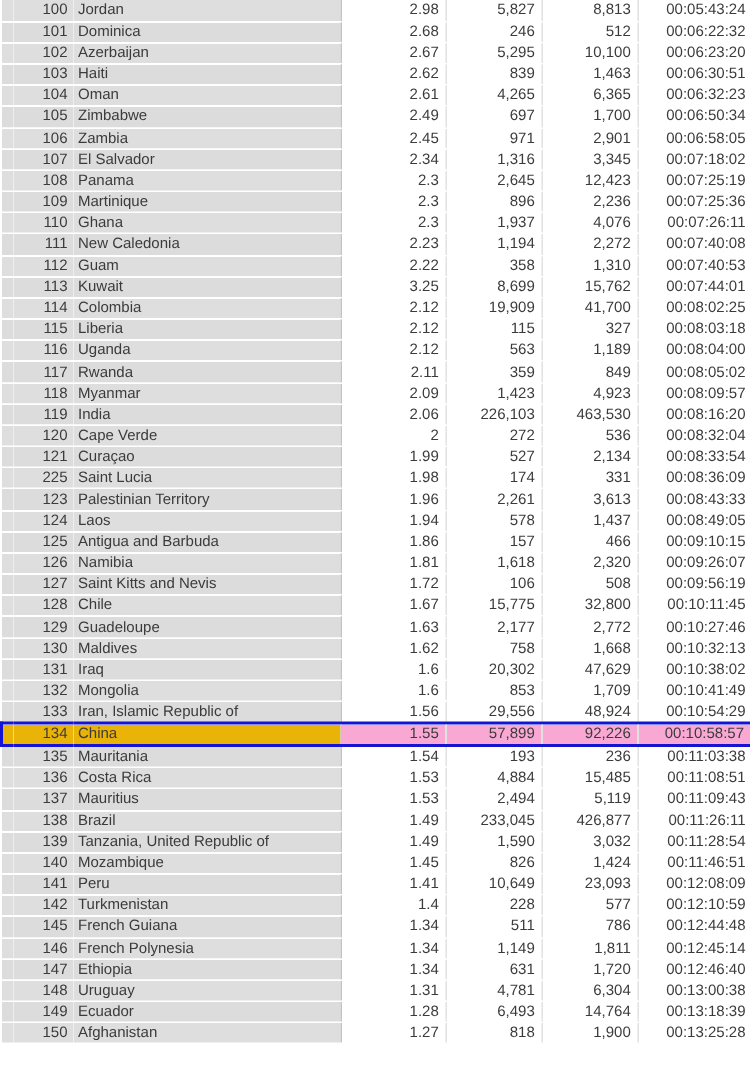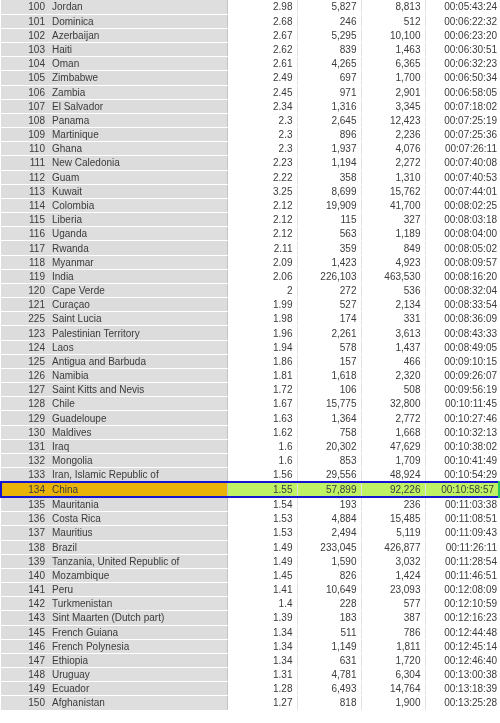--- a/index.html
+++ b/index.html
@@ -91,27 +91,27 @@
   }
 
   
   tr.selected td {
     border-top: 2px solid #1414d2;
     border-bottom: 2px solid #1414d2;
     background: #eab308;
   }
   tr.selected td.num,
   tr.selected td.time {
-    background: #bef264;
+    background: #f9a8d4;
   }
   tr.selected td.gutter {
     border-left: 2px solid #1414d2;
   }
   tr.selected td.time {
-    border-right: 6px solid #22c55e;
+    border-right: 2px solid #22c55e;
     margin-left: 24px;
   }
 </style>
 </head>
 <body>
 
 <div id="table-root">
   <table class="rank-table">
     <colgroup>
       <col class="c-gutter">
@@ -382,21 +382,21 @@
           <td class="num">1.67</td>
           <td class="num">15,775</td>
           <td class="num">32,800</td>
           <td class="time">00:10:11:45</td>
         </tr>
         <tr class="alt">
           <td class="gutter"></td>
           <td class="rank">129</td>
           <td class="country">Guadeloupe</td>
           <td class="num">1.63</td>
-          <td class="num">1,364</td>
+          <td class="num">2,177</td>
           <td class="num">2,772</td>
           <td class="time">00:10:27:46</td>
         </tr>
         <tr>
           <td class="gutter"></td>
           <td class="rank">130</td>
           <td class="country">Maldives</td>
           <td class="num">1.62</td>
           <td class="num">758</td>
           <td class="num">1,668</td>
@@ -505,29 +505,20 @@
           <td class="gutter"></td>
           <td class="rank">142</td>
           <td class="country">Turkmenistan</td>
           <td class="num">1.4</td>
           <td class="num">228</td>
           <td class="num">577</td>
           <td class="time">00:12:10:59</td>
         </tr>
         <tr class="alt">
           <td class="gutter"></td>
-          <td class="rank">143</td>
-          <td class="country">Sint Maarten (Dutch part)</td>
-          <td class="num">1.39</td>
-          <td class="num">183</td>
-          <td class="num">387</td>
-          <td class="time">00:12:16:23</td>
-        </tr>
-        <tr class="alt">
-          <td class="gutter"></td>
           <td class="rank">145</td>
           <td class="country">French Guiana</td>
           <td class="num">1.34</td>
           <td class="num">511</td>
           <td class="num">786</td>
           <td class="time">00:12:44:48</td>
         </tr>
         <tr>
           <td class="gutter"></td>
           <td class="rank">146</td>

